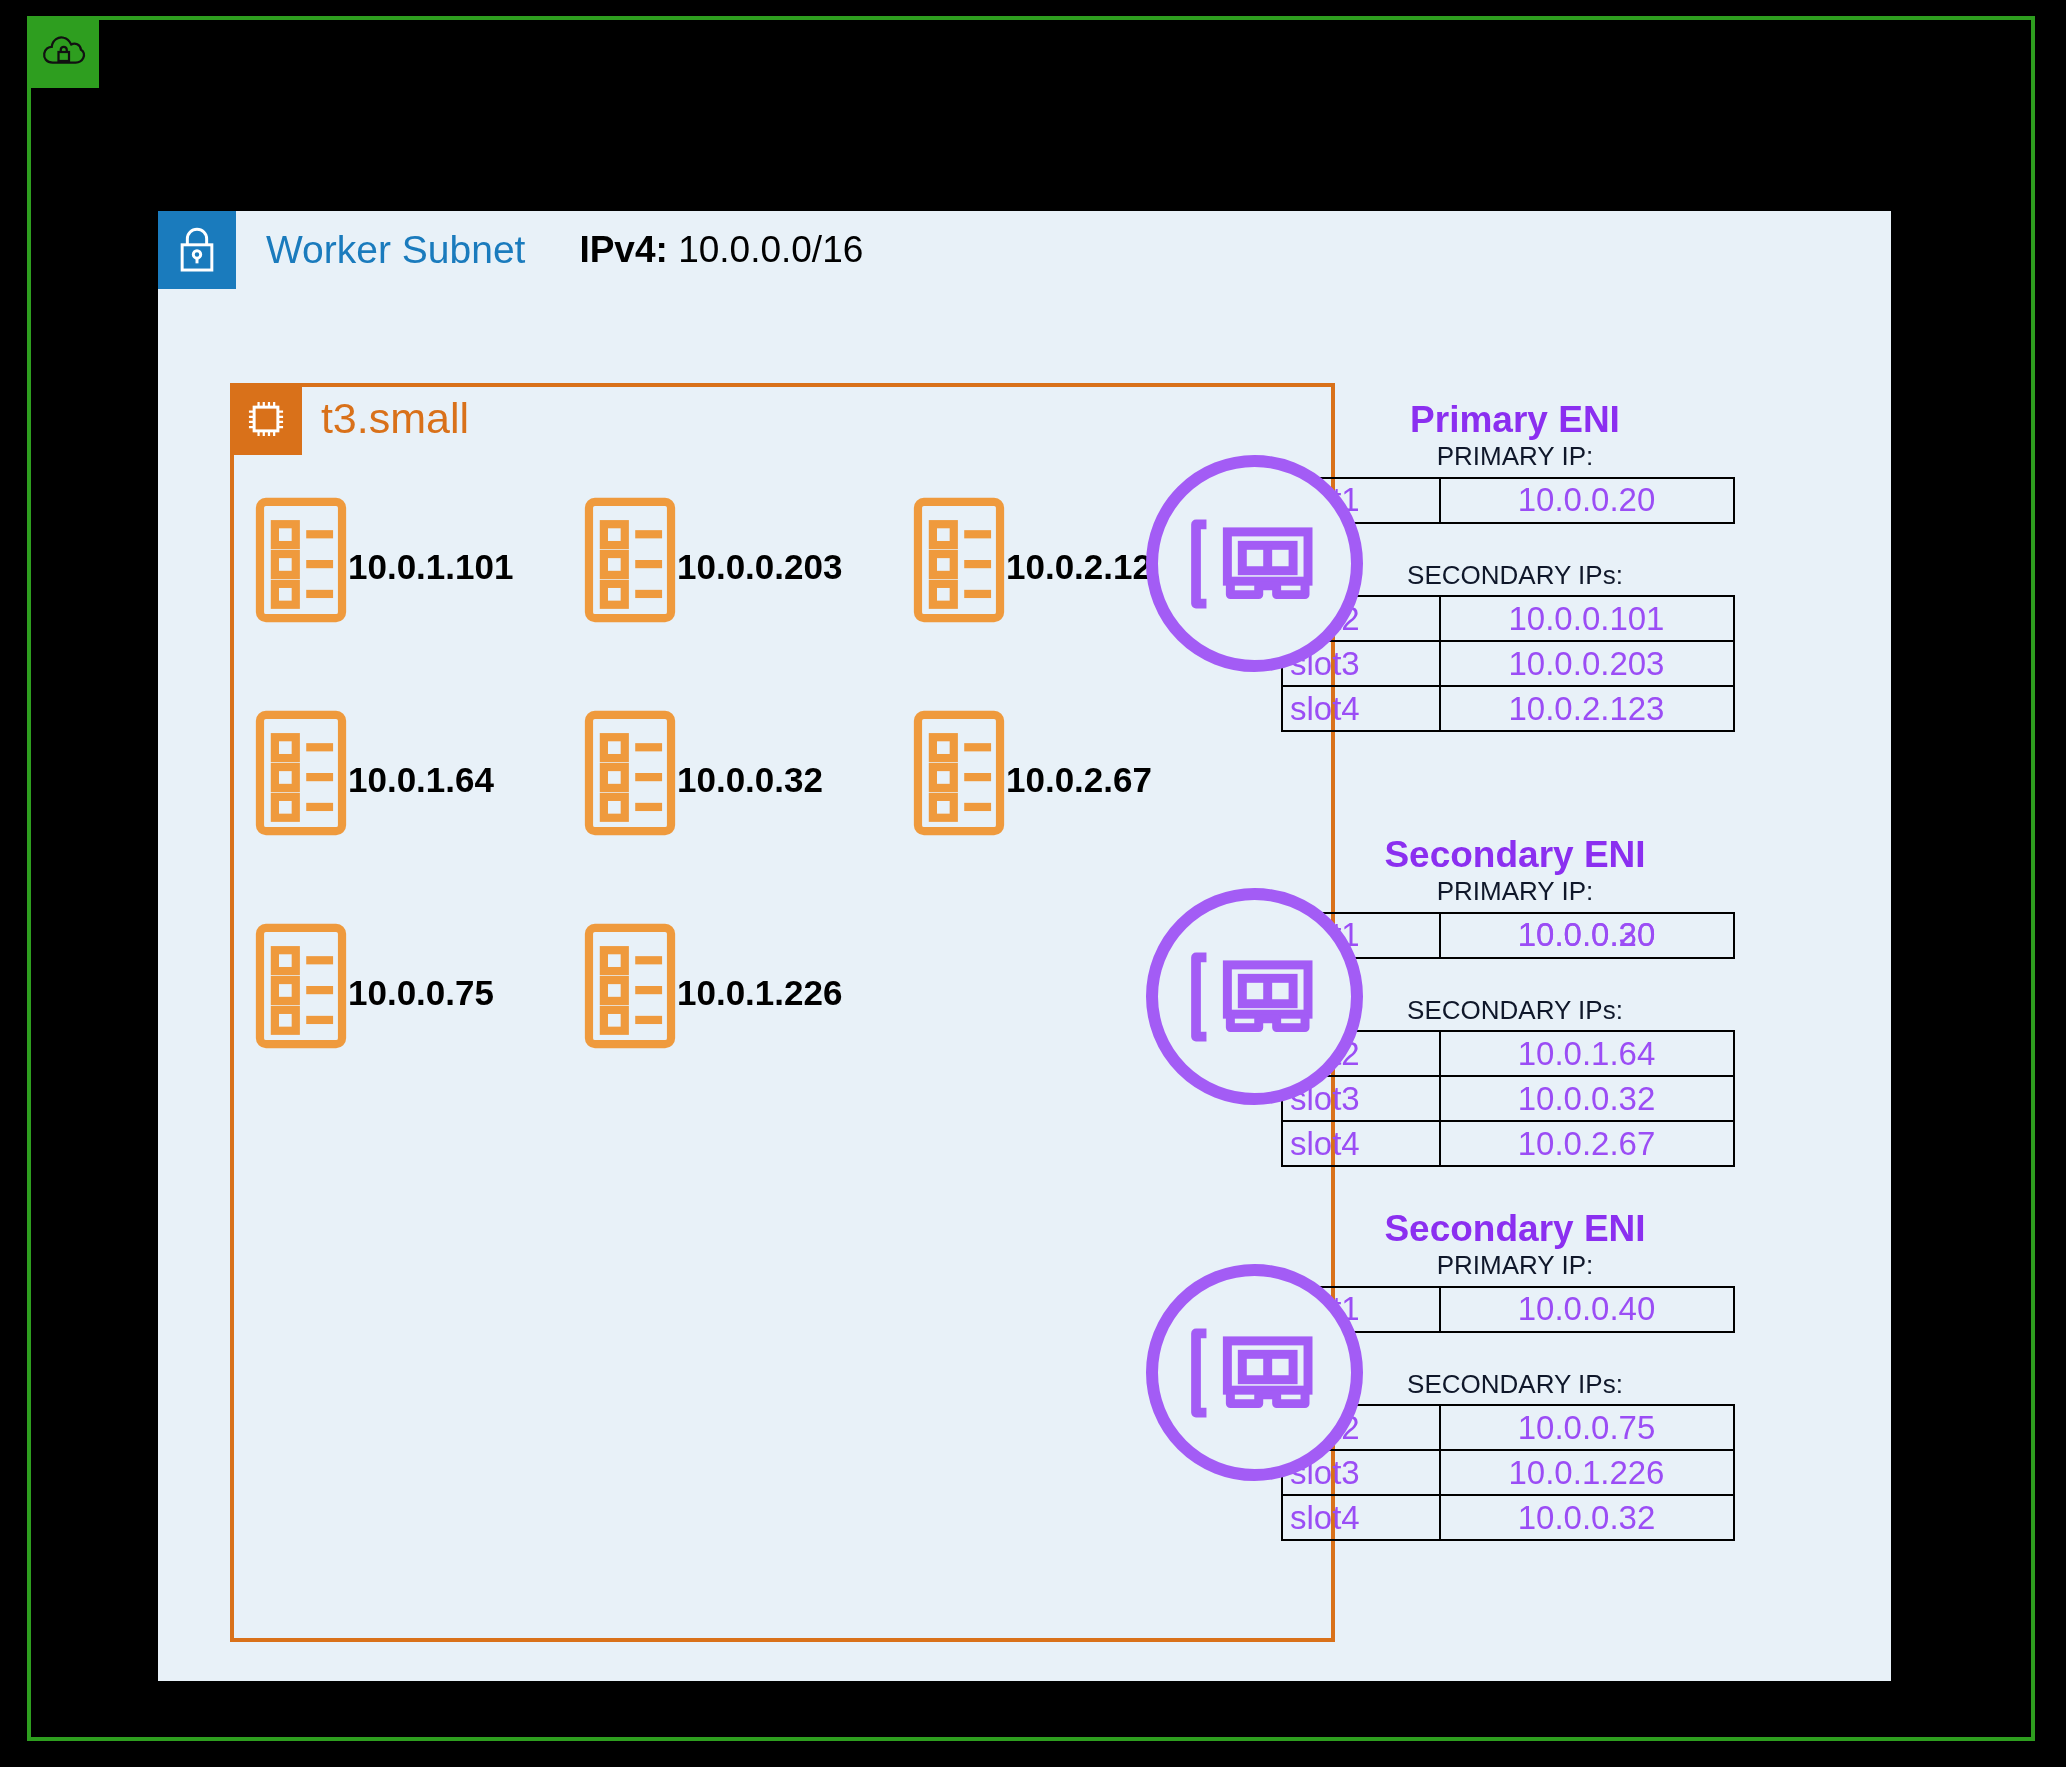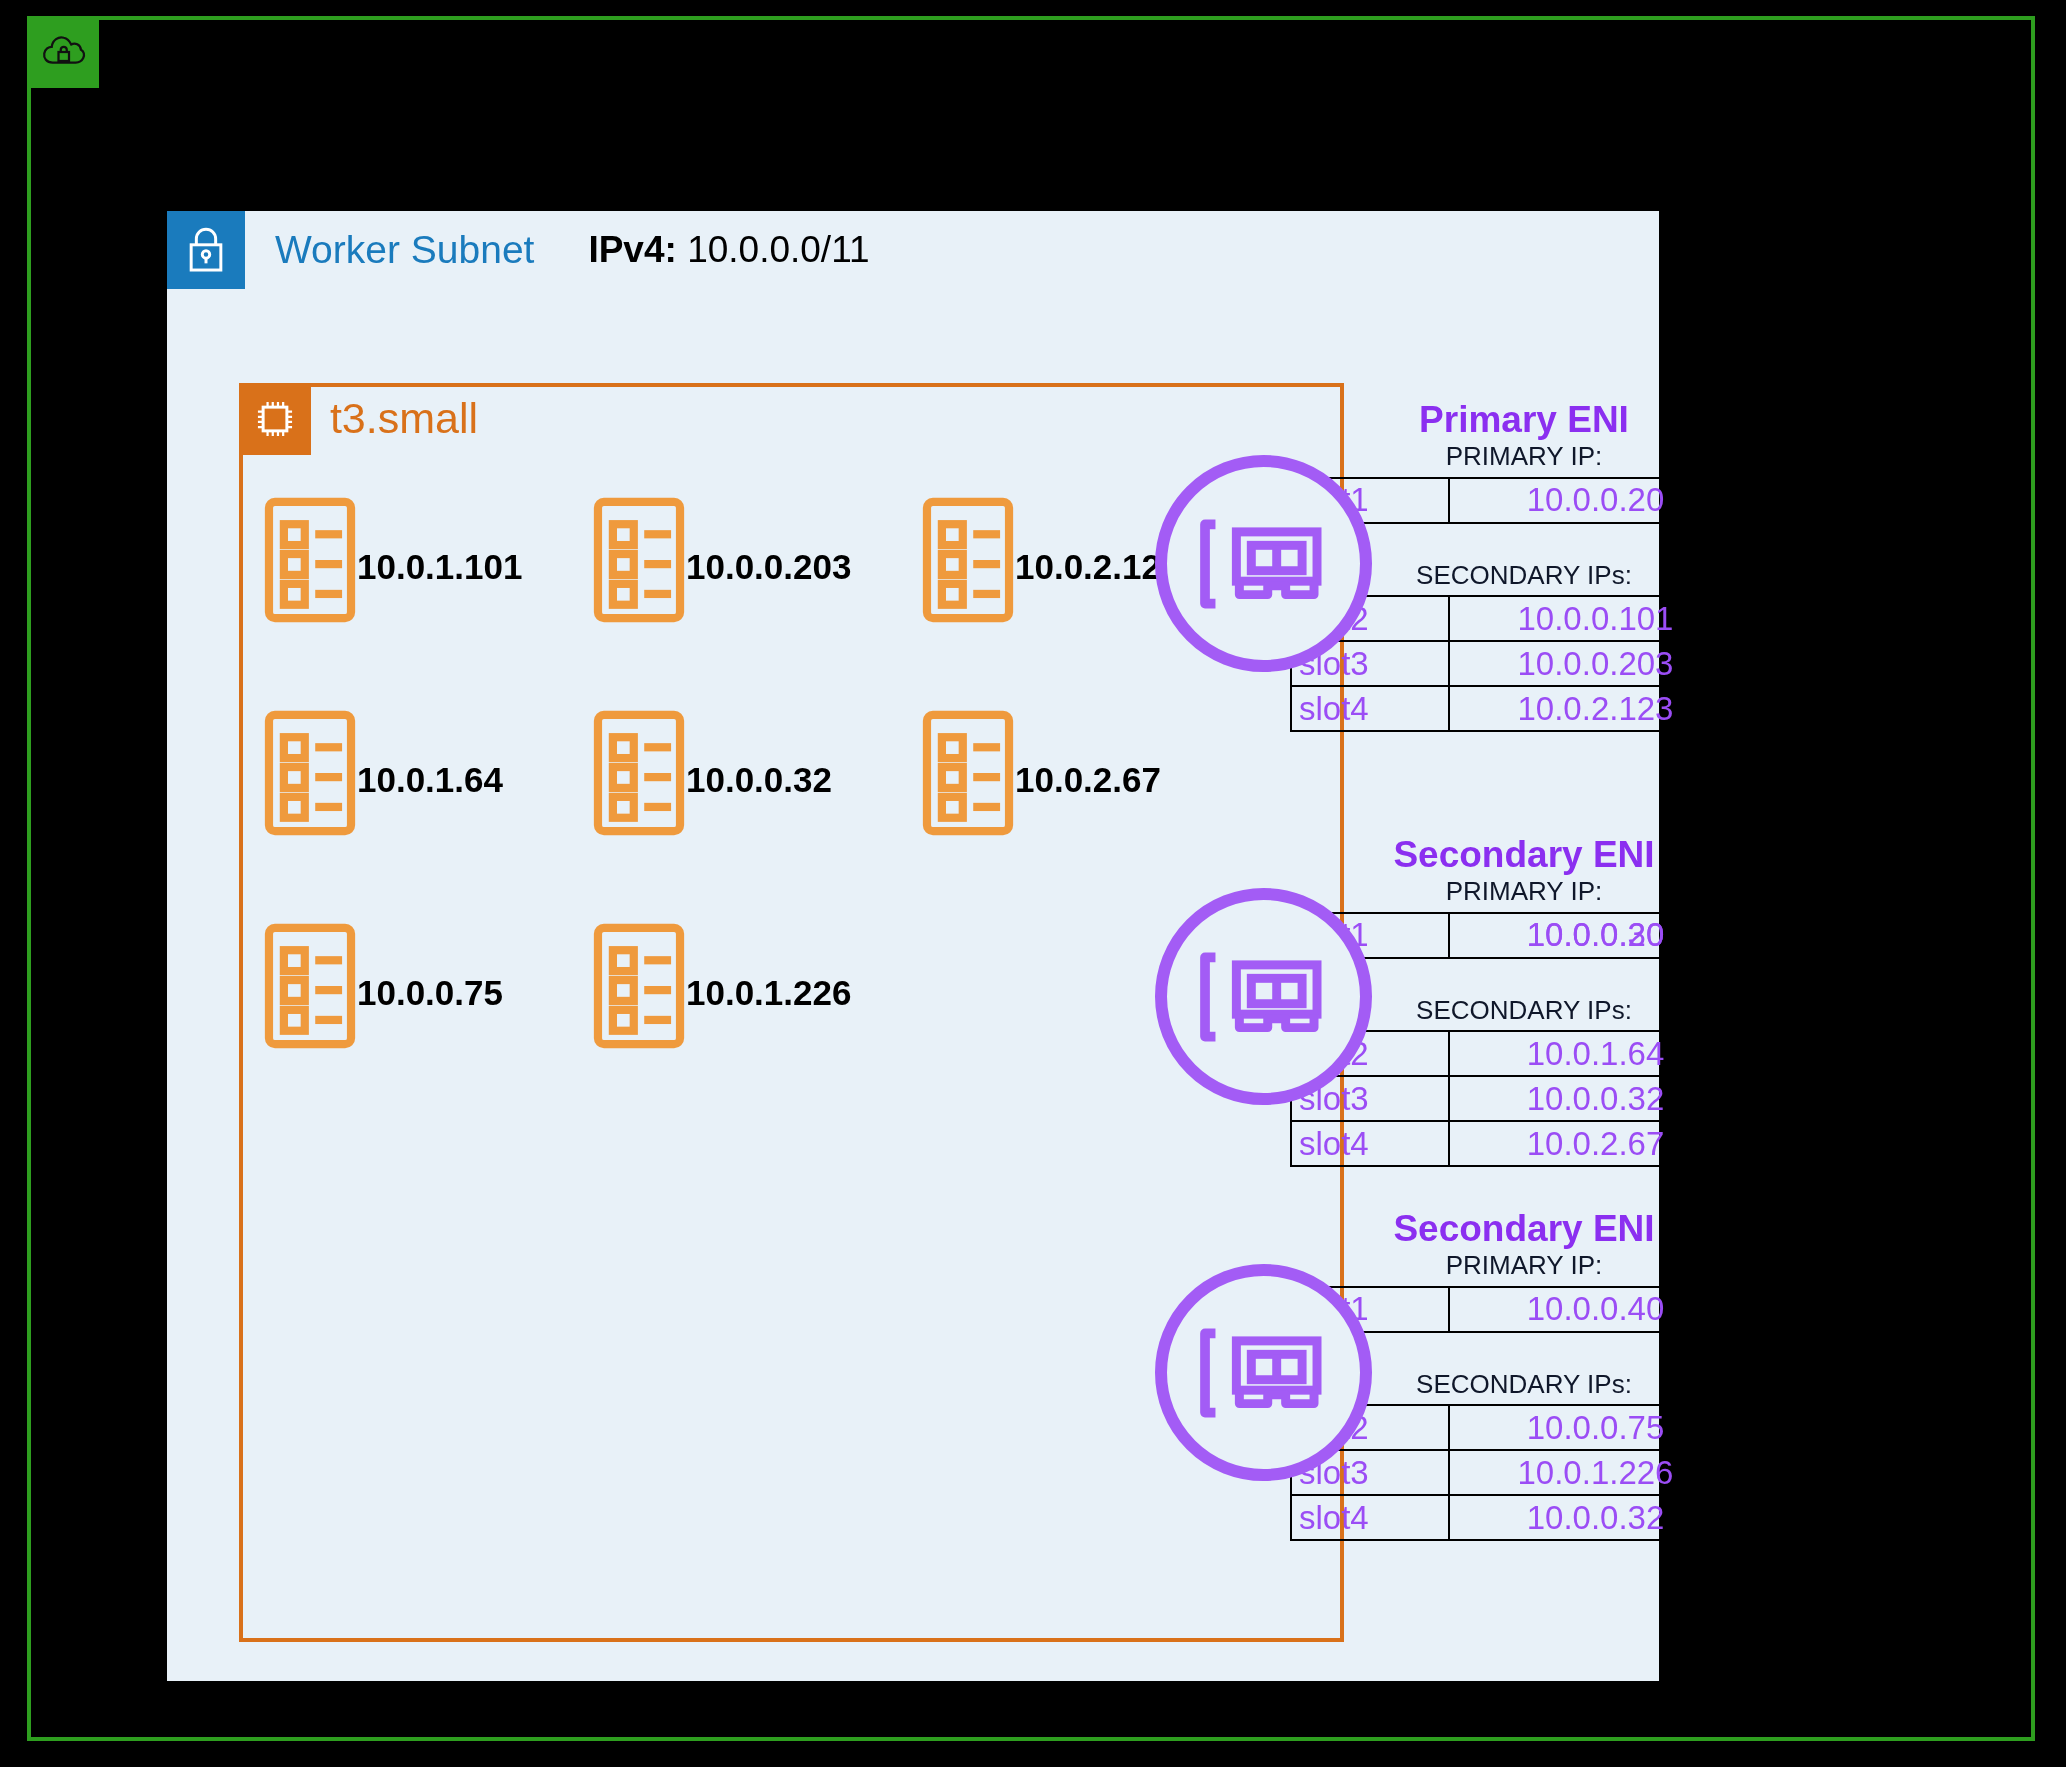--- a/index.html
+++ b/index.html
@@ -36,23 +36,23 @@
     height: 72px;
     background: #2e9e1f;
     display: flex;
     align-items: center;
     justify-content: center;
   }
 
   
   .subnet {
     position: absolute;
-    left: 167px;
+    left: 158px;
     top: 211px;
-    width: 1492px;
+    width: 1733px;
     height: 1470px;
     background: #e8f1f8;
   }
   .subnet-header {
     position: absolute;
     left: 0;
     top: 0;
     height: 78px;
     display: flex;
     align-items: center;
@@ -226,21 +226,21 @@
     <div class="subnet-header">
       <div class="subnet-icon">
         <svg width="46" height="52" viewBox="0 0 62 70" aria-hidden="true">
           <rect x="11" y="28" width="40" height="34" fill="none" stroke="#ffffff" stroke-width="4"></rect>
           <path d="M18 28 V20 a13 13 0 0 1 26 0 V28" fill="none" stroke="#ffffff" stroke-width="4"></path>
           <circle cx="31" cy="41" r="5" fill="none" stroke="#ffffff" stroke-width="4"></circle>
           <path d="M31 45 V53" stroke="#ffffff" stroke-width="4"></path>
         </svg>
       </div>
       <div class="subnet-title">Worker Subnet</div>
-      <div class="subnet-cidr"><b>IPv4:</b> <span>10.0.0.0/11</span></div>
+      <div class="subnet-cidr"><b>IPv4:</b> <span>10.0.0.0/16</span></div>
     </div>
 
     <div class="instance">
       <div class="instance-header">
         <div class="instance-icon">
           <svg width="46" height="46" viewBox="0 0 62 62" aria-hidden="true">
             <rect x="15" y="15" width="32" height="32" fill="none" stroke="#ffffff" stroke-width="4"></rect>
             <g stroke="#ffffff" stroke-width="3">
               <path d="M21 15 V8 M28 15 V8 M35 15 V8 M42 15 V8"></path>
               <path d="M21 47 V54 M28 47 V54 M35 47 V54 M42 47 V54"></path>

